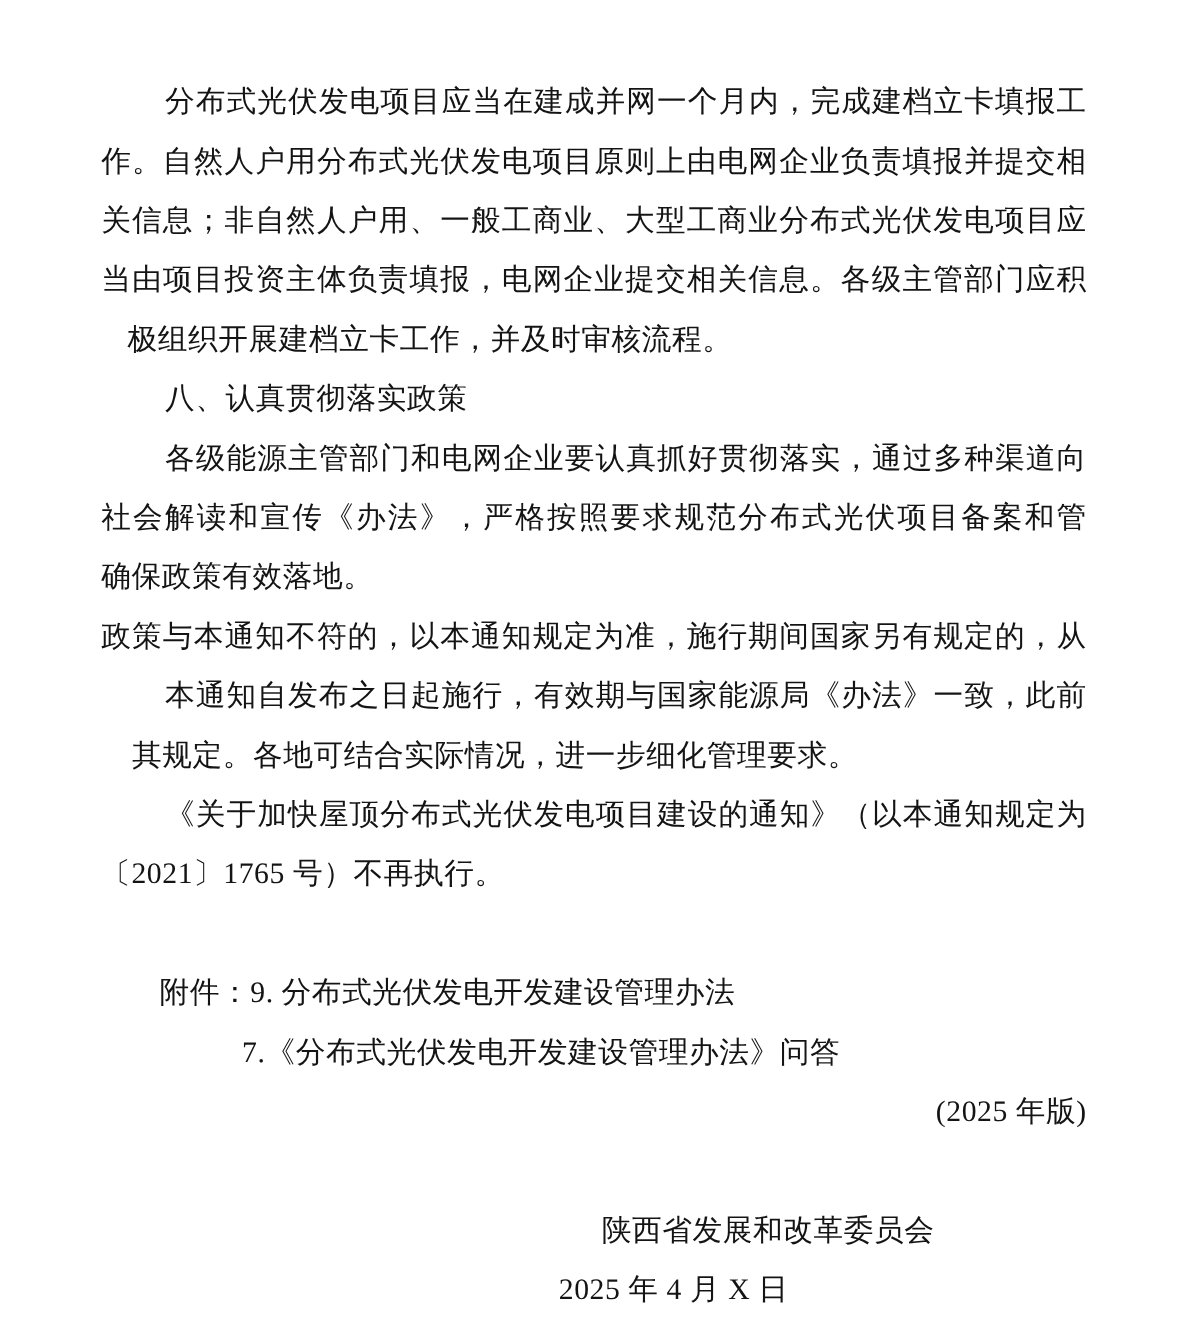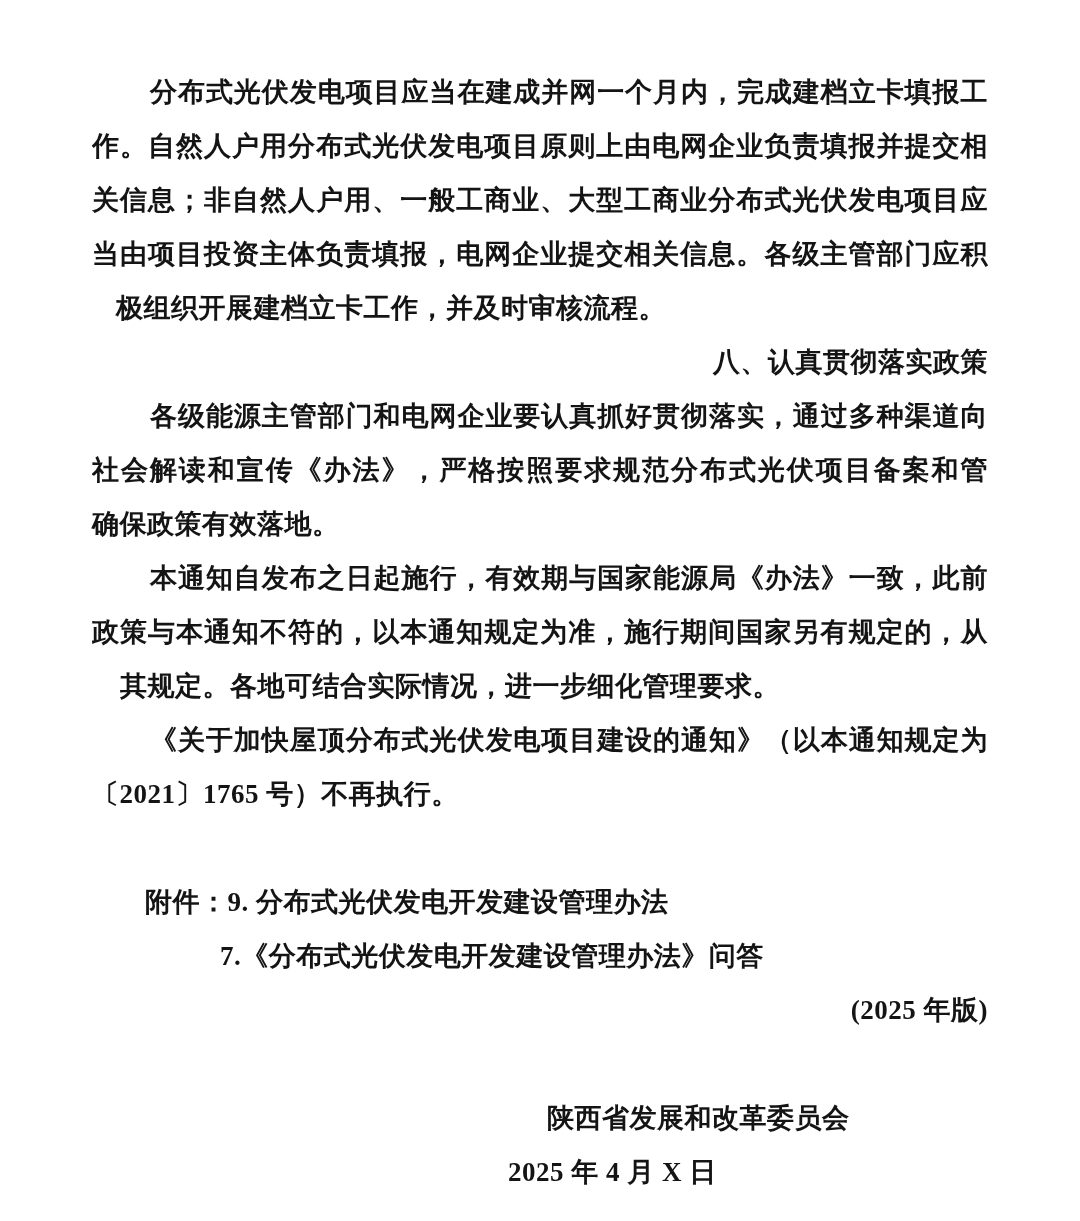--- a/index.html
+++ b/index.html
@@ -15,21 +15,20 @@
     background: #ffffff;
     color: #141414;
     overflow: hidden;
     font-family: "Liberation Serif", "DejaVu Serif", sans-serif;
   }
   .doc {
     position: absolute;
     left: 92px;
     top: 65px;
     width: 896px;
-    font-weight: bold;
   }
   .line {
     height: 54px;
     line-height: 54px;
     font-size: 27px;
     white-space: nowrap;
     letter-spacing: 0.5px;
     color: #141414;
   }
   .line.justify {
@@ -47,26 +46,26 @@
 </head>
 <body>
 
 <div class="page" style="background: rgb(255, 255, 255); color: rgb(20, 20, 20);">
   <div class="doc" id="doc-lines">
       <div class="line justify" style="padding-left: 58px;">分布式光伏发电项目应当在建成并网一个月内，完成建档立卡填报工</div>
       <div class="line justify" style="padding-left: 0px;">作。自然人户用分布式光伏发电项目原则上由电网企业负责填报并提交相</div>
       <div class="line justify" style="padding-left: 0px;">关信息；非自然人户用、一般工商业、大型工商业分布式光伏发电项目应</div>
       <div class="line justify" style="padding-left: 0px;">当由项目投资主体负责填报，电网企业提交相关信息。各级主管部门应积</div>
       <div class="line" style="padding-left: 0px; margin-left: 24px;">极组织开展建档立卡工作，并及时审核流程。</div>
-      <div class="line" style="padding-left: 58px; text-align: right;">八、认真贯彻落实政策</div>
+      <div class="line" style="padding-left: 58px;">八、认真贯彻落实政策</div>
       <div class="line justify" style="padding-left: 58px;">各级能源主管部门和电网企业要认真抓好贯彻落实，通过多种渠道向</div>
       <div class="line justify" style="padding-left: 0px;">社会解读和宣传《办法》，严格按照要求规范分布式光伏项目备案和管理，</div>
       <div class="line" style="padding-left: 0px;">确保政策有效落地。</div>
+      <div class="line justify" style="padding-left: 0px;">政策与本通知不符的，以本通知规定为准，施行期间国家另有规定的，从</div>
       <div class="line justify" style="padding-left: 58px;">本通知自发布之日起施行，有效期与国家能源局《办法》一致，此前</div>
-      <div class="line justify" style="padding-left: 0px;">政策与本通知不符的，以本通知规定为准，施行期间国家另有规定的，从</div>
       <div class="line" style="padding-left: 0px; margin-left: 28px;">其规定。各地可结合实际情况，进一步细化管理要求。</div>
       <div class="line justify" style="padding-left: 58px;">《关于加快屋顶分布式光伏发电项目建设的通知》（以本通知规定为准</div>
       <div class="line" style="padding-left: 0px;">〔2021〕1765 号）不再执行。</div>
       <div class="line blank" style="padding-left: 0px;"></div>
       <div class="line" style="padding-left: 53px;">附件：9. 分布式光伏发电开发建设管理办法</div>
       <div class="line" style="padding-left: 128px;">7.《分布式光伏发电开发建设管理办法》问答</div>
       <div class="line" style="padding-left: 190px; text-align: right;">(2025 年版)</div>
       <div class="line blank" style="padding-left: 0px;"></div>
       <div class="line" style="padding-left: 455px;">陕西省发展和改革委员会</div>
       <div class="line" style="padding-left: 416px;">2025 年 4 月 X 日</div>

